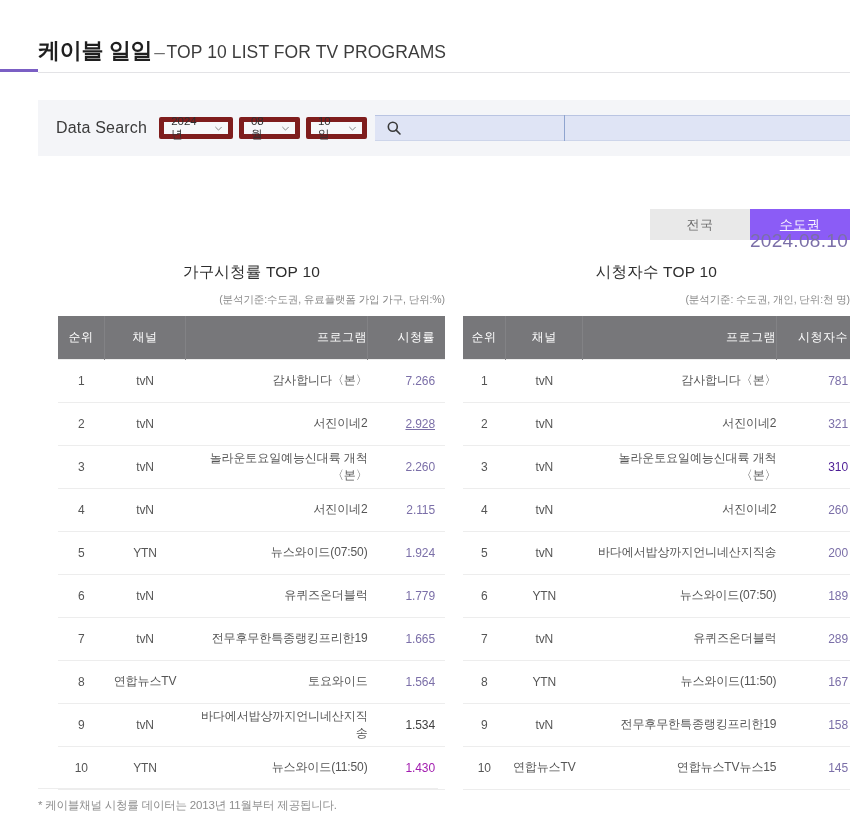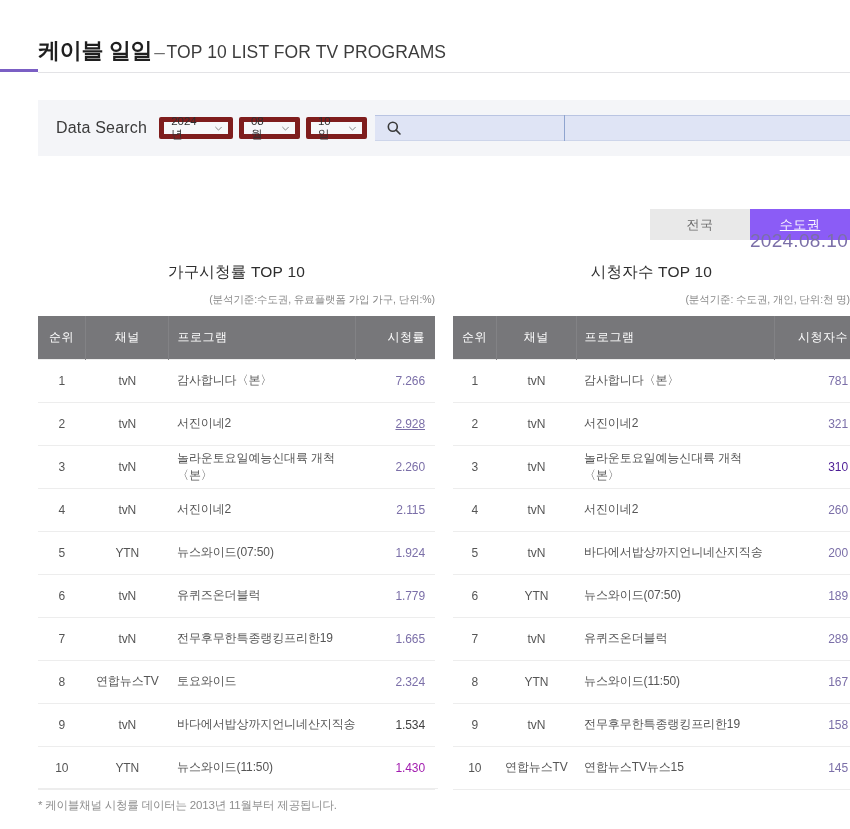--- a/index.html
+++ b/index.html
@@ -190,21 +190,21 @@
   
   .tables {
     position: absolute;
     left: 0;
     top: 262px;
     right: 0;
     display: flex;
     gap: 18px;
   }
   .table-col { flex: 1 1 0; min-width: 0; }
-  .table-col.left  { padding-left: 38px; }
+  .table-col.left  { padding-left: 58px; }
   .table-col.right { padding-right: 0; }
 
   .tbl-title {
     text-align: center;
     font-size: 15.5px;
     color: #2e2e2e;
     letter-spacing: 0.2px;
     padding-bottom: 10px;
   }
   .tbl-sub {
@@ -235,21 +235,21 @@
     height: 43px;
     font-size: 12px;
     color: #555555;
     border-bottom: 1px solid #ededed;
     letter-spacing: -0.1px;
   }
   table.rank tbody tr:first-child td { border-top: 1px solid #ededed; }
 
   .c-rank { width: 12%;  text-align: center; color: #5a5a5a; }
   .c-chan { width: 21%;  text-align: center; color: #5a5a5a; }
-  .c-prog { width: 47%;  text-align: left; padding-left: 8px; }
+  .c-prog { width: 47%;  text-align: right; padding-left: 8px; }
   .c-val  { width: 20%;  text-align: right; padding-right: 10px;
             color: #7b6fa8; font-size: 12.5px; }
 
   
   .table-col.right .c-rank { width: 11%; }
   .table-col.right .c-chan { width: 20%; }
   .table-col.right .c-prog { width: 50%; }
   .table-col.right .c-val  { width: 19%; padding-right: 2px; }
 
   
@@ -387,21 +387,21 @@
             <tr>
               <td class="c-rank">7</td>
               <td class="c-chan">tvN</td>
               <td class="c-prog">전무후무한특종랭킹프리한19</td>
               <td class="c-val" style="color: rgb(123, 111, 168);">1.665</td>
             </tr>
             <tr>
               <td class="c-rank">8</td>
               <td class="c-chan">연합뉴스TV</td>
               <td class="c-prog">토요와이드</td>
-              <td class="c-val" style="color: rgb(123, 111, 168);">2.324</td>
+              <td class="c-val" style="color: rgb(123, 111, 168);">1.564</td>
             </tr>
             <tr>
               <td class="c-rank">9</td>
               <td class="c-chan">tvN</td>
               <td class="c-prog">바다에서밥상까지언니네산지직송</td>
               <td class="c-val" style="color: #404040;">1.534</td>
             </tr>
             <tr>
               <td class="c-rank">10</td>
               <td class="c-chan">YTN</td>

